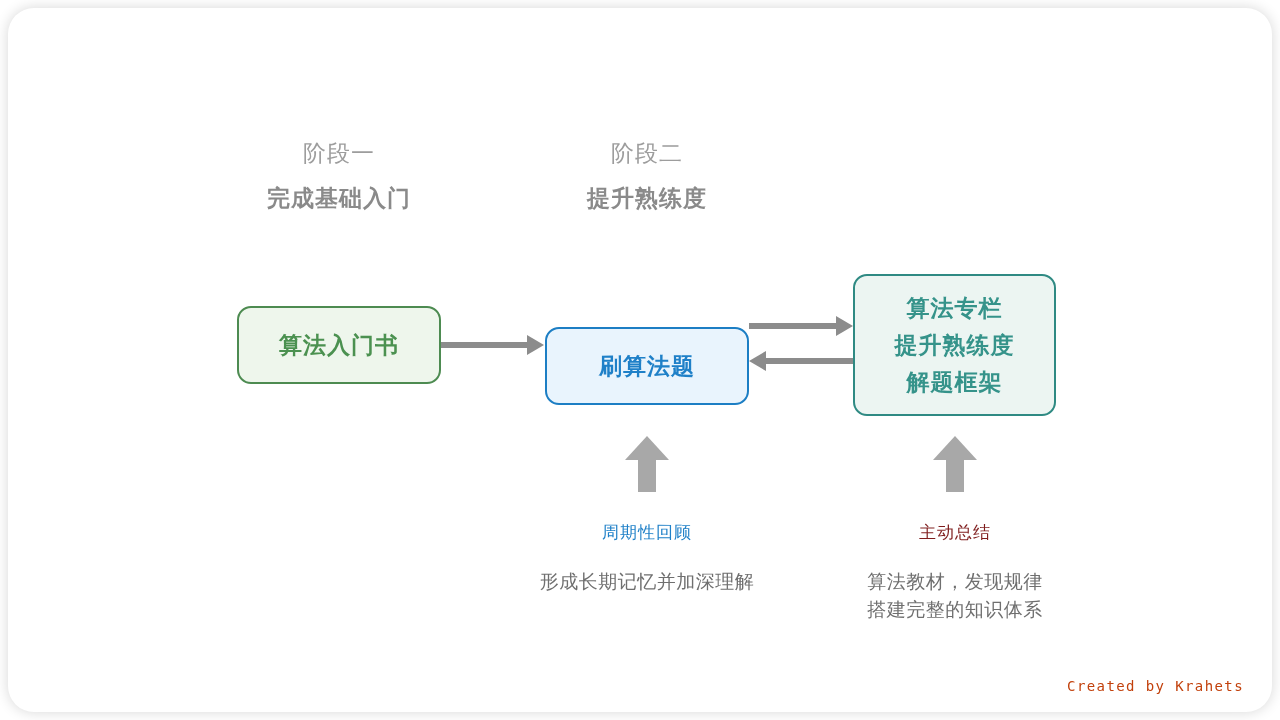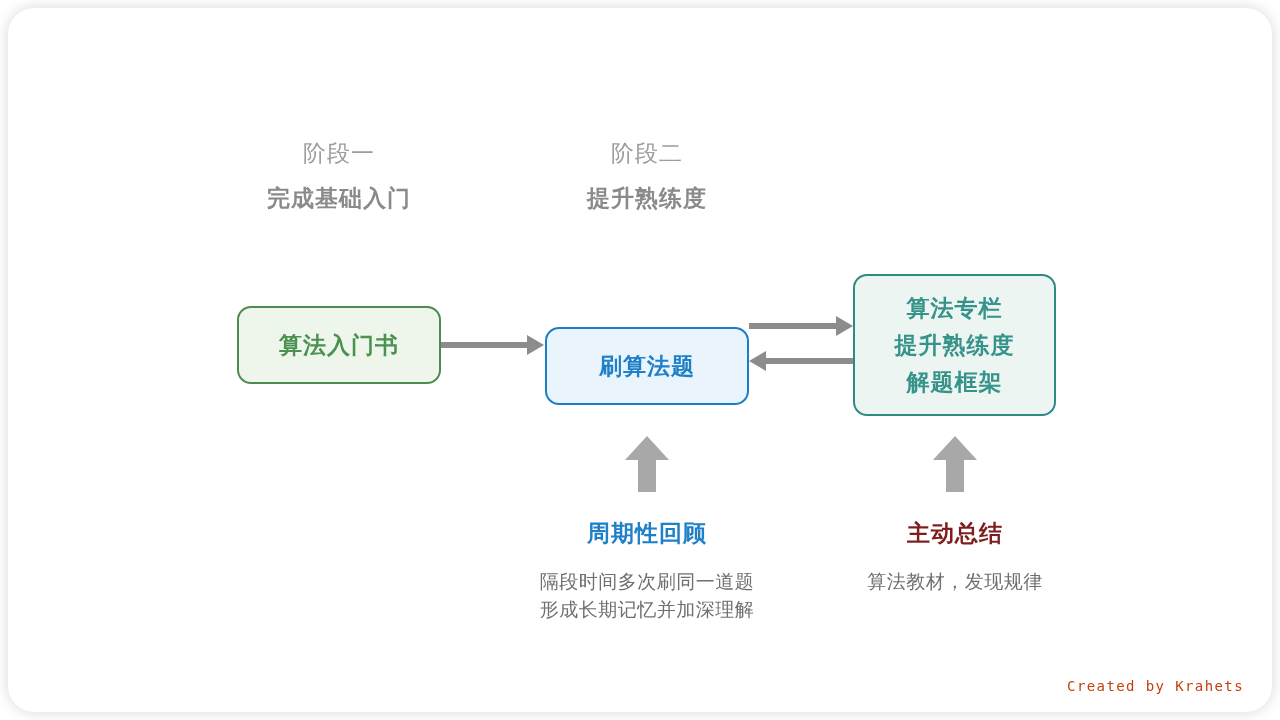--- a/index.html
+++ b/index.html
@@ -112,22 +112,22 @@
     border-right: 22px solid transparent;
     border-bottom: 24px solid #a8a8a8;
   }
 
   .caption-group {
     position: absolute;
     width: 300px;
     text-align: center;
   }
   .caption-title {
-    font-size: 23px;
-    font-weight: 700;
+    font-size: 17px;
+    font-weight: 400;
     letter-spacing: 1px;
     line-height: 30px;
   }
   .caption-title.blue { color: #1f80c8; }
   .caption-title.teal { color: #7f1d1d; }
   .caption-body {
     margin-top: 20px;
     font-size: 19px;
     color: #6f6f6f;
     line-height: 28px;
@@ -188,27 +188,27 @@
     <div class="shaft"></div>
   </div>
   <div class="uparrow" style="left:925px; top:428px;">
     <div class="tip"></div>
     <div class="shaft"></div>
   </div>
 
   <div class="caption-group" style="left:489px; top:510px;">
     <div class="caption-title blue">周期性回顾</div>
     <div class="caption-body">
-      <div>隔段时间多次刷同一道题</div>
       <div>形成长期记忆并加深理解</div>
     </div>
   </div>
 
   <div class="caption-group" style="left:797px; top:510px;">
     <div class="caption-title teal">主动总结</div>
     <div class="caption-body">
       <div>算法教材，发现规律</div>
+      <div>搭建完整的知识体系</div>
     </div>
   </div>
 
   <div id="credit">Created by Krahets</div>
 
 </div>
 
 </body></html>

